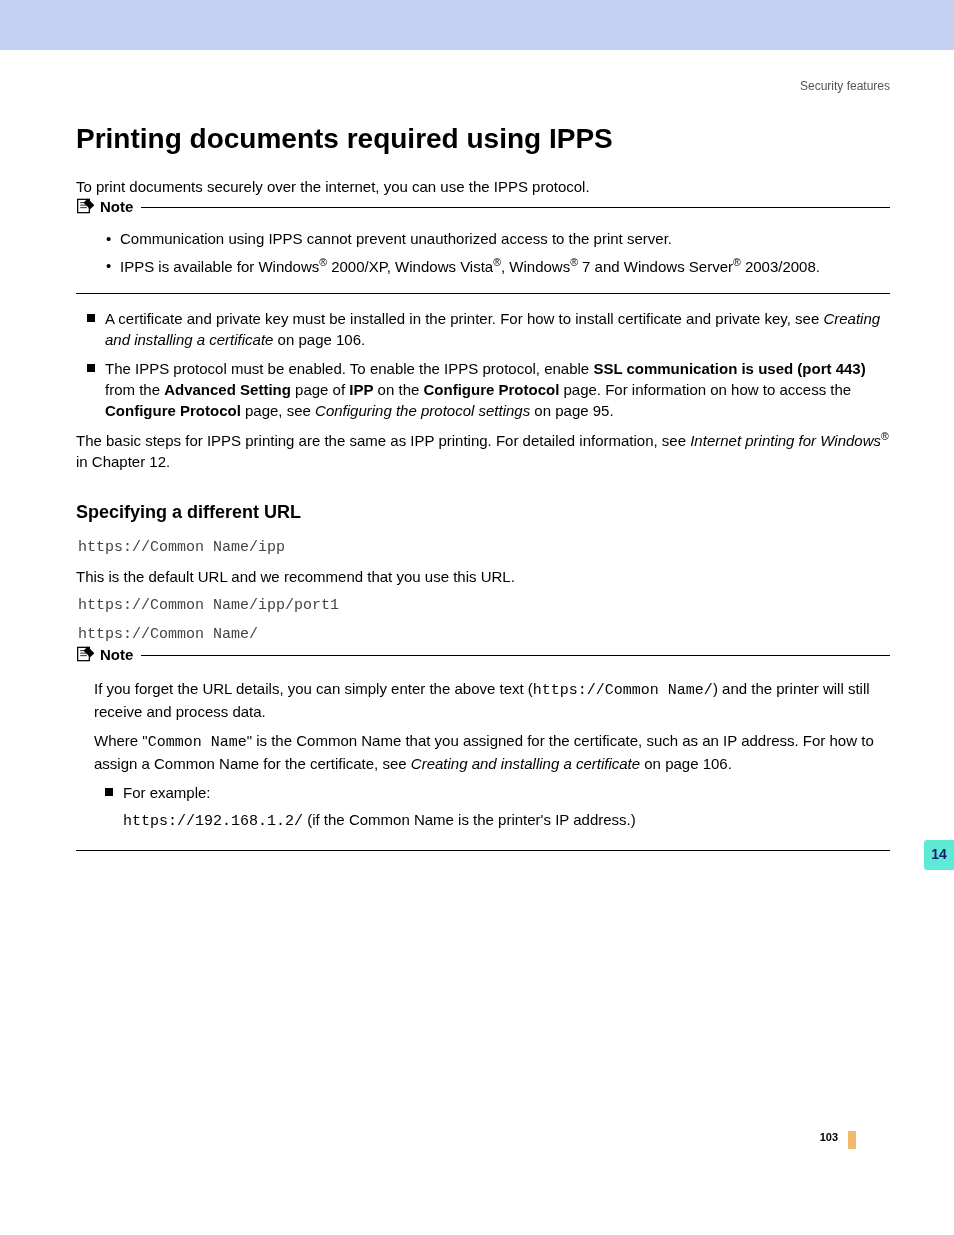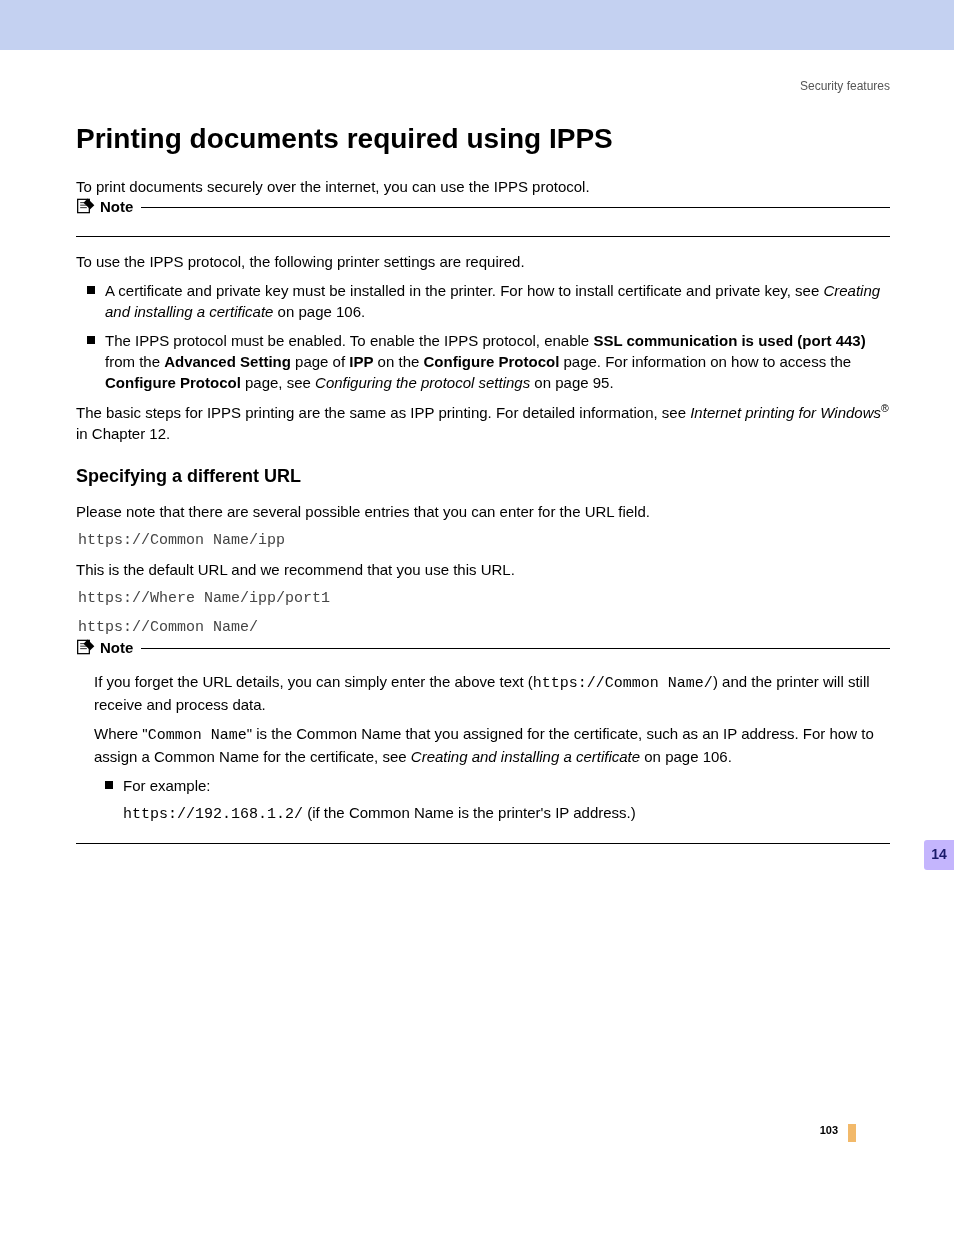--- a/index.html
+++ b/index.html
@@ -28,21 +28,21 @@
     margin-bottom: 24px;
   }
   h1 {
     font-size: 28px;
     font-weight: bold;
     margin: 0 0 18px 0;
   }
   h2 {
     font-size: 18px;
     font-weight: bold;
-    margin: 20px 0 12px 0;
+    margin: 28px 0 12px 0;
   }
   p { margin: 8px 0; }
   .note-block {
     border-top: 1px solid #000;
     border-bottom: 1px solid #000;
     margin: 10px 0 14px 0;
     padding: 8px 0 10px 18px;
     position: relative;
   }
   .note-title {
@@ -104,21 +104,21 @@
   }
   .italic { font-style: italic; }
   .bold { font-weight: bold; }
   sup.reg { font-size: 0.7em; vertical-align: super; }
   .chapter-tab {
     position: absolute;
     right: 0;
     top: 840px;
     width: 30px;
     height: 30px;
-    background: #c4b5fd;
+    background: #5eead4;
     color: #1a1a6a;
     font-weight: bold;
     font-size: 14px;
     display: flex;
     align-items: center;
     justify-content: center;
     border-radius: 3px 0 0 3px;
   }
   .page-num {
     position: absolute;
@@ -161,45 +161,47 @@
             <line x1="5" y1="8" x2="13" y2="8" stroke="#000" stroke-width="1"></line>
             <line x1="5" y1="11" x2="13" y2="11" stroke="#000" stroke-width="1"></line>
             <line x1="5" y1="14" x2="13" y2="14" stroke="#000" stroke-width="1"></line>
             <path d="M14 3 L22 11 L17 16 L9 8 Z" fill="#000"></path>
           </svg>
       </span>
       <span>Note</span>
     </div>
     <div class="note-body">
       <ul class="bullets">
+        <li>Communication using IPPS cannot prevent unauthorized access to the print server.</li>
+        <li>
+          <span>IPPS is available for Windows</span><sup class="reg">®</sup><span> 2000/XP, Windows Vista</span><sup class="reg">®</sup><span>, Windows</span><sup class="reg">®</sup><span> 7 and Windows Server</span><sup class="reg">®</sup><span> 2003/2008.</span>
+        </li>
       </ul>
     </div>
   </div>
 
-  <p>To use the IPPS protocol, the following printer settings are required.</p>
 
   <ul class="squares">
     <li>
       <span>A certificate and private key must be installed in the printer. For how to install certificate and private key, see </span><span class="italic">Creating and installing a certificate</span><span> on page 106.</span>
     </li>
     <li>
       <span>The IPPS protocol must be enabled. To enable the IPPS protocol, enable </span><span class="bold">SSL communication is used (port 443)</span><span> from the </span><span class="bold">Advanced Setting</span><span> page of </span><span class="bold">IPP</span><span> on the </span><span class="bold">Configure Protocol</span><span> page. For information on how to access the </span><span class="bold">Configure Protocol</span><span> page, see </span><span class="italic">Configuring the protocol settings</span><span> on page 95.</span>
     </li>
   </ul>
 
   <p>
     <span>The basic steps for IPPS printing are the same as IPP printing. For detailed information, see </span><span class="italic">Internet printing for Windows</span><sup class="reg">®</sup><span> in Chapter 12.</span>
   </p>
 
   <h2>Specifying a different URL</h2>
 
-  <p>Please note that there are several possible entries that you can enter for the URL field.</p>
   <div class="codeline">https://Common Name/ipp</div>
   <p>This is the default URL and we recommend that you use this URL.</p>
-  <div class="codeline">https://Where Name/ipp/port1</div>
+  <div class="codeline">https://Common Name/ipp/port1</div>
   <div class="codeline">https://Common Name/</div>
 
   <div class="note-block">
     <div class="note-title">
       <span>
         <svg viewBox="0 0 24 24">
             <rect x="2" y="4" width="14" height="16" fill="none" stroke="#000" stroke-width="1.5"></rect>
             <line x1="5" y1="8" x2="13" y2="8" stroke="#000" stroke-width="1"></line>
             <line x1="5" y1="11" x2="13" y2="11" stroke="#000" stroke-width="1"></line>
             <line x1="5" y1="14" x2="13" y2="14" stroke="#000" stroke-width="1"></line>

